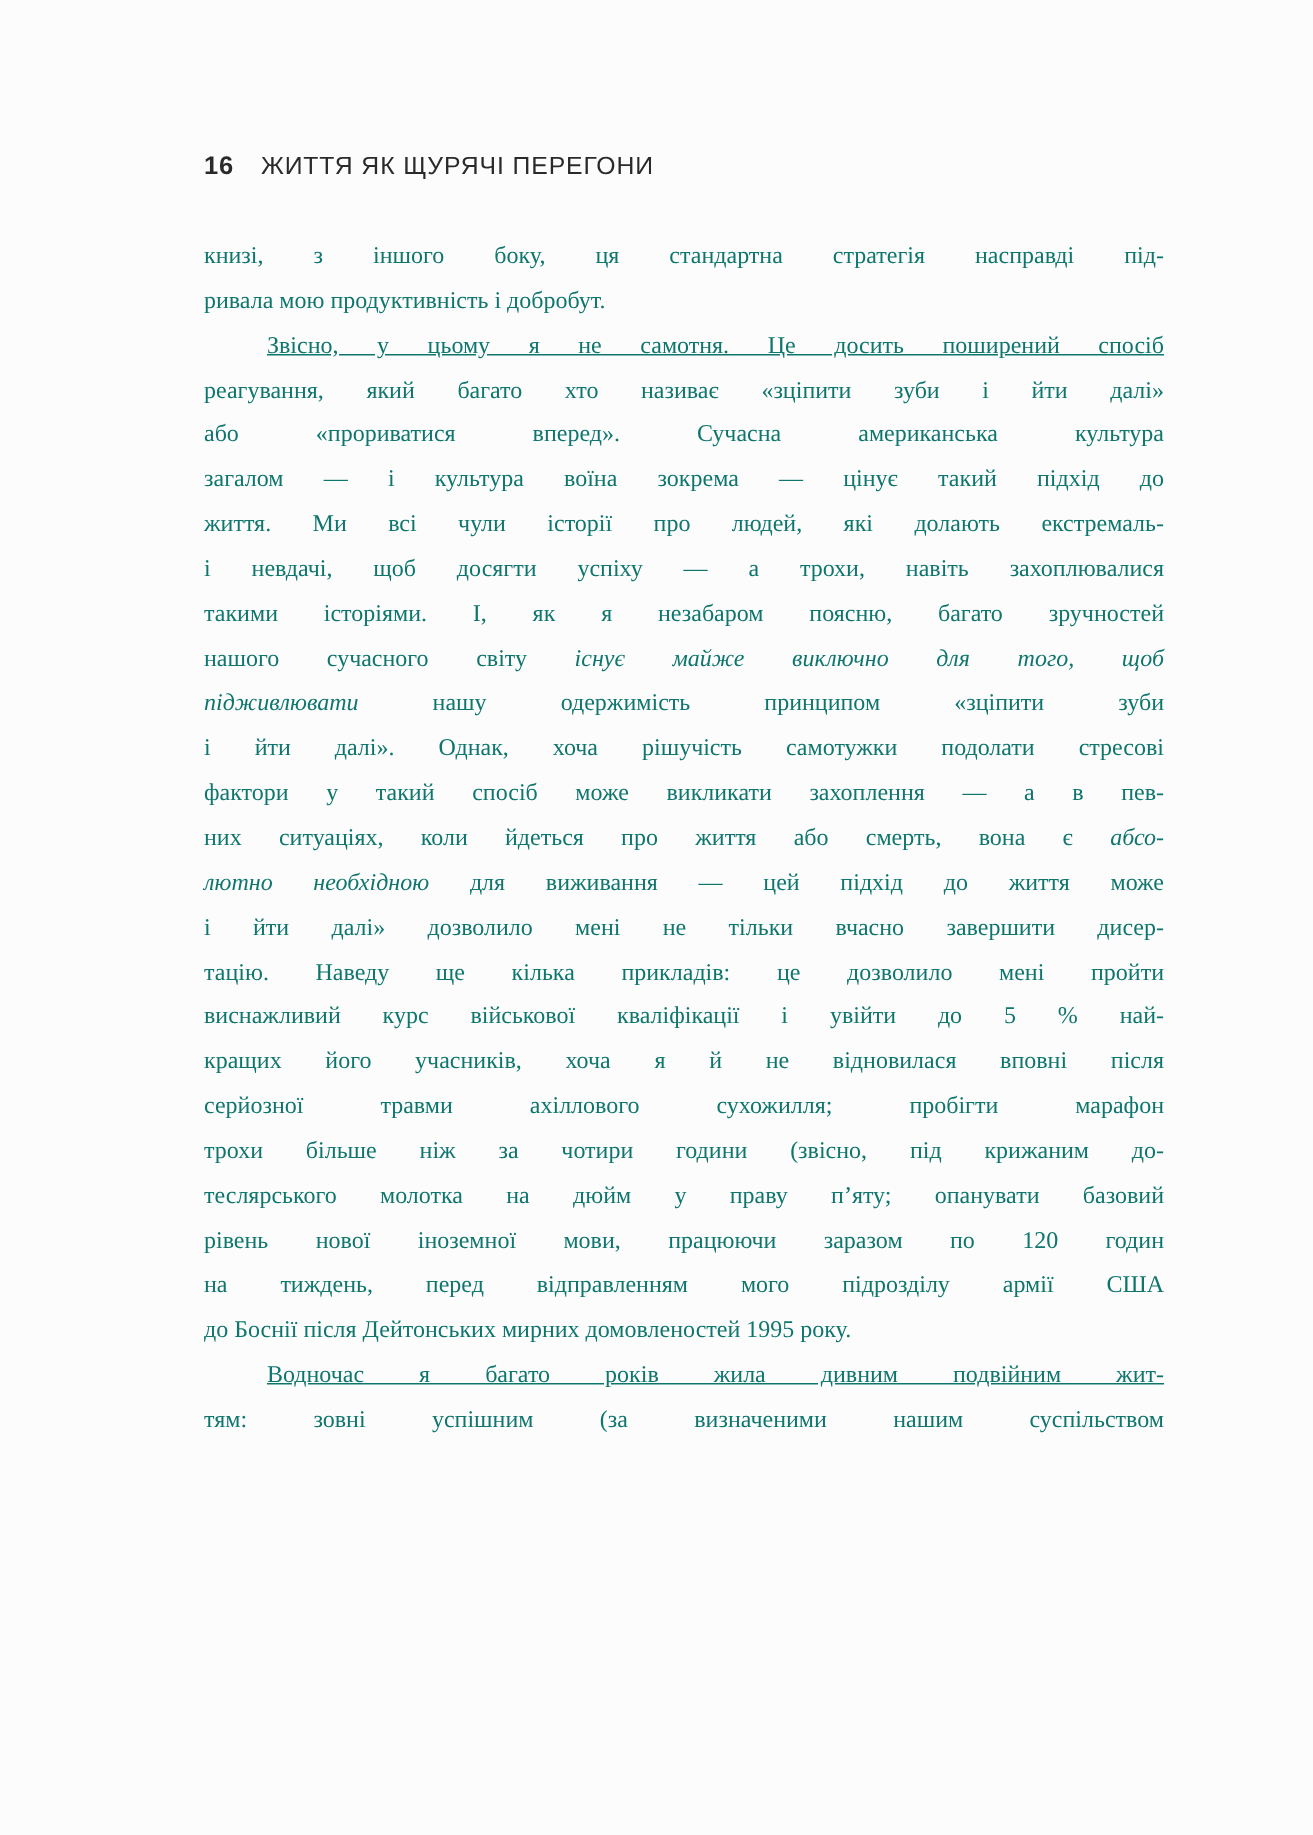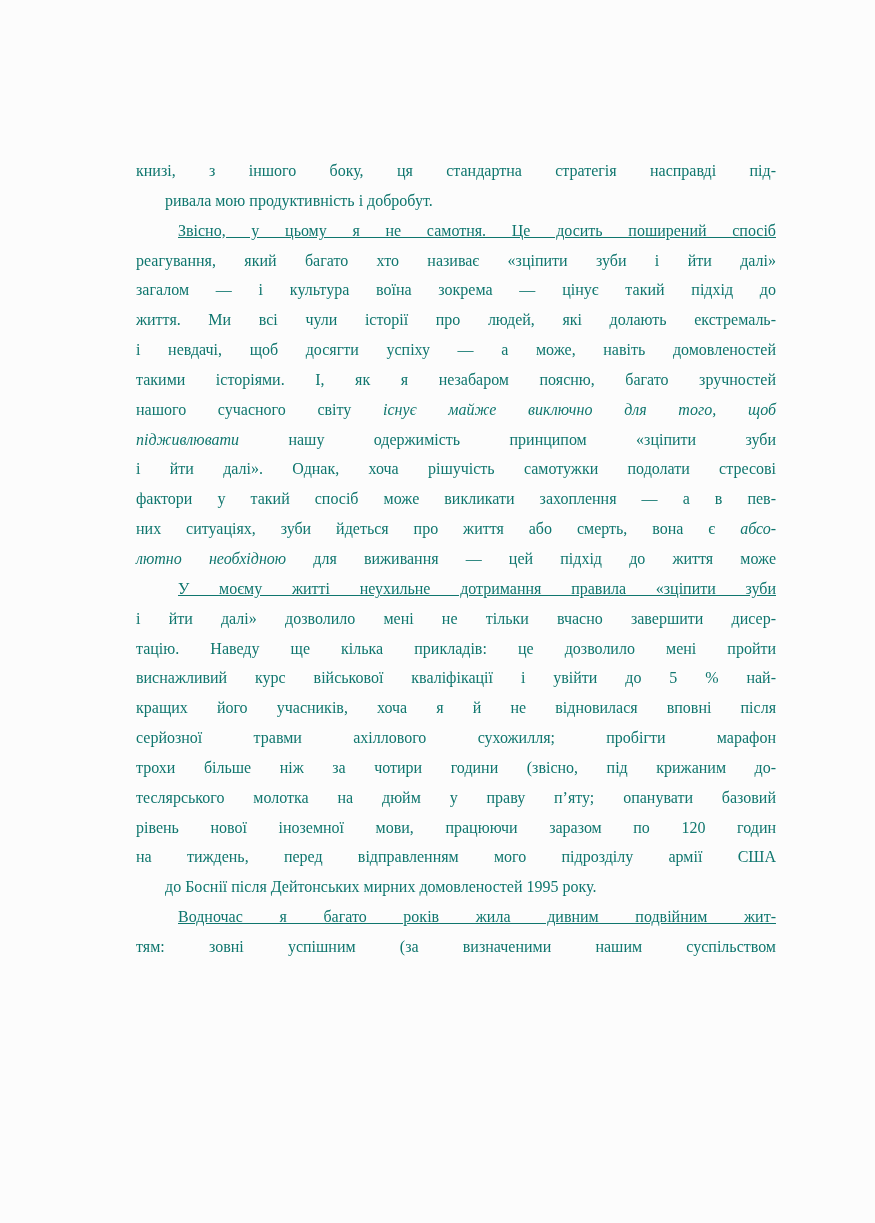--- a/index.html
+++ b/index.html
@@ -56,46 +56,49 @@
     text-align-last: justify;
     color: #0f766e;
     letter-spacing: 0px;
   }
   .line.indent {
     padding-left: 42px;
     text-decoration: underline;
   }
   .line.last {
     text-align-last: left;
-    margin-left: 29px;
   }
   .it {
     font-style: italic;
   }
 </style>
 </head>
 <body>
 
 <div class="page">
+  <div class="page-header">
+    <span class="page-number">16</span>
+    <span class="running-head">ЖИТТЯ ЯК ЩУРЯЧІ ПЕРЕГОНИ</span>
+  </div>
   <div class="body-text">
       <div class="line"><span>книзі, з іншого боку, ця стандартна стратегія насправді під-</span></div>
       <div class="line last"><span>ривала мою продуктивність і добробут.</span></div>
       <div class="line indent"><span>Звісно, у цьому я не самотня. Це досить поширений спосіб</span></div>
       <div class="line"><span>реагування, який багато хто називає «зціпити зуби і йти далі»</span></div>
+      <div class="line"><span>або «прориватися вперед». Сучасна американська культура</span></div>
       <div class="line"><span>загалом — і культура воїна зокрема — цінує такий підхід до</span></div>
       <div class="line"><span>життя. Ми всі чули історії про людей, які долають екстремаль-</span></div>
-      <div class="line"><span>і невдачі, щоб досягти успіху — а може, навіть домовленостей</span></div>
+      <div class="line"><span>і невдачі, щоб досягти успіху — а трохи, навіть захоплювалися</span></div>
       <div class="line"><span>такими історіями. І, як я незабаром поясню, багато зручностей</span></div>
       <div class="line"><span>нашого сучасного світу </span><span class="it">існує майже виключно для того, щоб</span></div>
       <div class="line"><span class="it">підживлювати</span><span> нашу одержимість принципом «зціпити зуби</span></div>
       <div class="line"><span>і йти далі». Однак, хоча рішучість самотужки подолати стресові</span></div>
       <div class="line"><span>фактори у такий спосіб може викликати захоплення — а в пев-</span></div>
-      <div class="line"><span>них ситуаціях, зуби йдеться про життя або смерть, вона є </span><span class="it">абсо-</span></div>
+      <div class="line"><span>них ситуаціях, коли йдеться про життя або смерть, вона є </span><span class="it">абсо-</span></div>
       <div class="line"><span class="it">лютно необхідною</span><span> для виживання — цей підхід до життя може</span></div>
-      <div class="line indent"><span>У моєму житті неухильне дотримання правила «зціпити зуби</span></div>
       <div class="line"><span>і йти далі» дозволило мені не тільки вчасно завершити дисер-</span></div>
       <div class="line"><span>тацію. Наведу ще кілька прикладів: це дозволило мені пройти</span></div>
       <div class="line"><span>виснажливий курс військової кваліфікації і увійти до 5 % най-</span></div>
       <div class="line"><span>кращих його учасників, хоча я й не відновилася вповні після</span></div>
       <div class="line"><span>серйозної травми ахіллового сухожилля; пробігти марафон</span></div>
       <div class="line"><span>трохи більше ніж за чотири години (звісно, під крижаним до-</span></div>
       <div class="line"><span>теслярського молотка на дюйм у праву п’яту; опанувати базовий</span></div>
       <div class="line"><span>рівень нової іноземної мови, працюючи заразом по 120 годин</span></div>
       <div class="line"><span>на тиждень, перед відправленням мого підрозділу армії США</span></div>
       <div class="line last"><span>до Боснії після Дейтонських мирних домовленостей 1995 року.</span></div>

